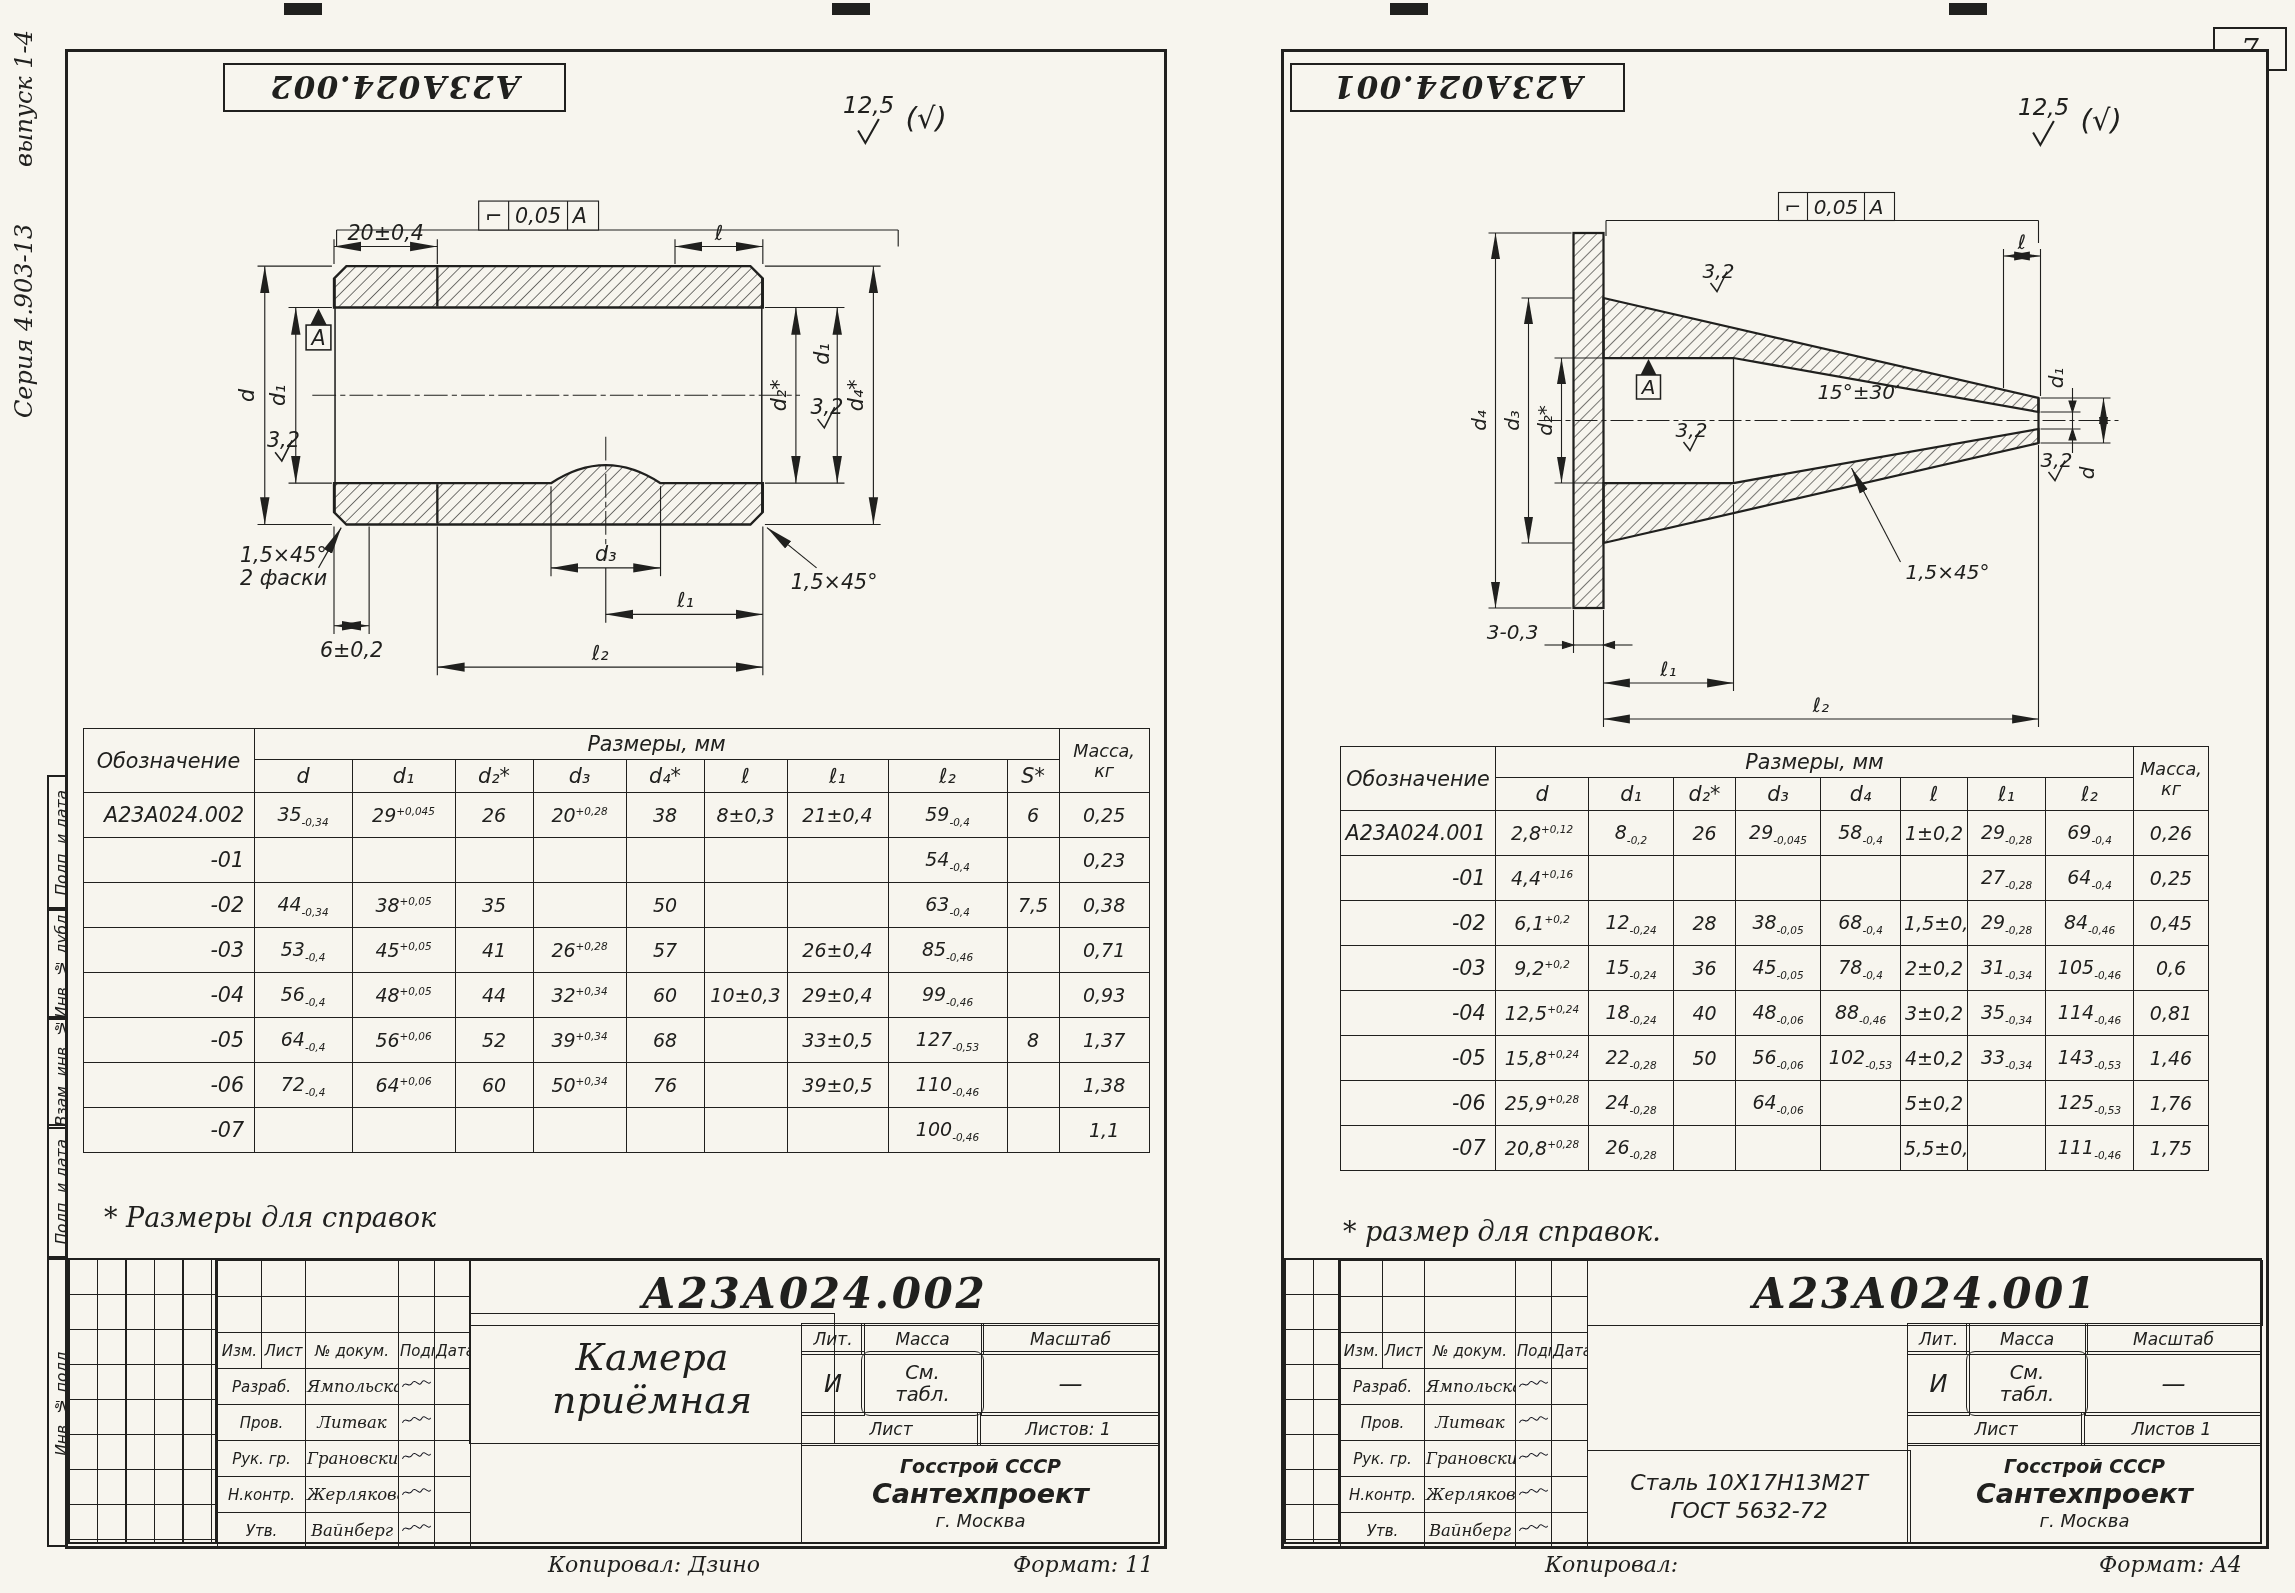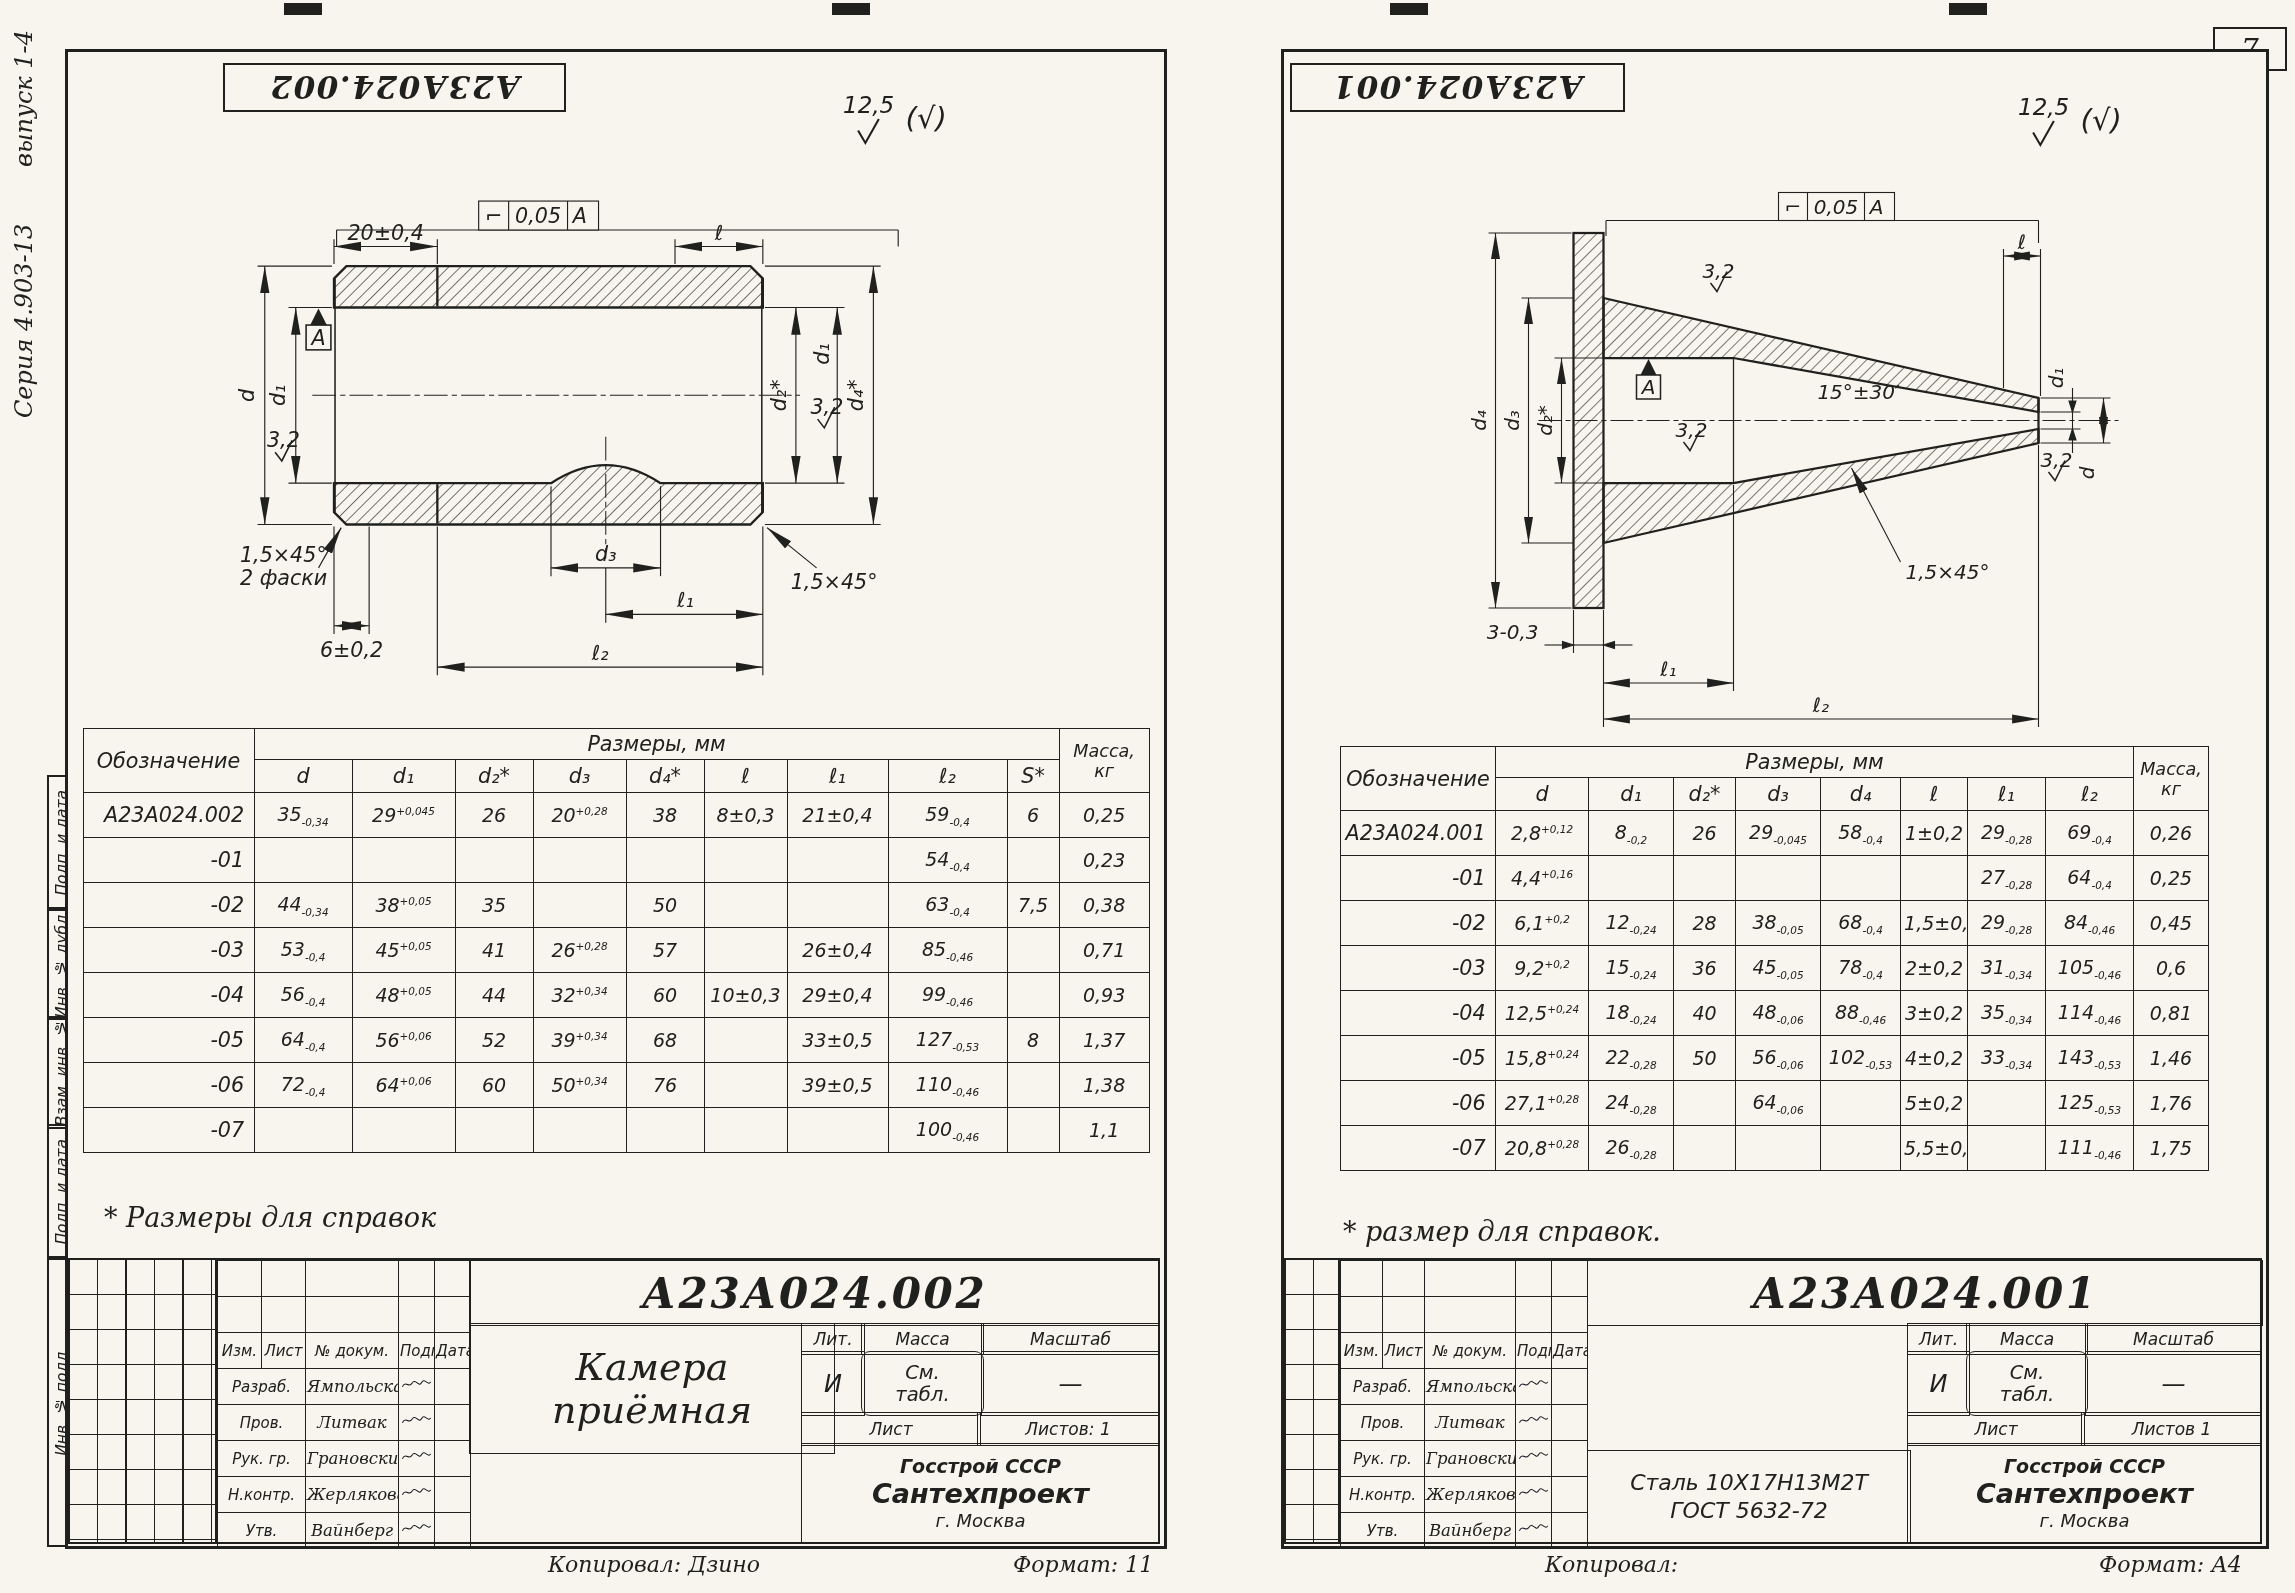--- a/index.html
+++ b/index.html
@@ -413,21 +413,21 @@
           <td colspan="2">Утв.</td>
           <td class="name">Вайнберг</td>
           <td><svg class="sig" width="31" height="14.5" viewBox="0 0 90 30">
                   <path d="M4,22 C14,2 22,28 32,12 S52,26 60,10 S80,22 86,8"></path>
                 </svg></td>
               <td></td>
         </tr>
       </tbody>
         </table>
       <div class="c doc" style="left:252px;top:0;width:689px;height:64px">А23А024.002</div>
-      <div class="c ttl" style="left:252px;top:63px;width:333px;height:129px">Камера приёмная</div>
+      <div class="c ttl" style="left:252px;top:53px;width:333px;height:129px">Камера приёмная</div>
       <div class="c lbl" style="left:584px;top:63px;width:62px;height:30px">Лит.</div>
       <div class="c lbl" style="left:644px;top:63px;width:121px;height:30px">Масса</div>
       <div class="c lbl" style="left:764px;top:63px;width:177px;height:30px">Масштаб</div>
       <div class="c val" style="left:584px;top:91px;width:62px;height:63px">И</div>
       <div class="c val-small" style="left:644px;top:91px;width:121px;height:63px">
         <span>См.</span>
         <span>табл.</span>
       </div>
       <div class="c val" style="left:764px;top:91px;width:177px;height:63px">—</div>
       <div class="c lbl" style="left:584px;top:152px;width:178px;height:32px">Лист</div>
@@ -649,21 +649,21 @@
             <td><span>50</span></td>
             <td><span>56</span><span class="tol dn">-0,06</span></td>
             <td><span>102</span><span class="tol dn">-0,53</span></td>
             <td><span>4±0,2</span></td>
             <td><span>33</span><span class="tol dn">-0,34</span></td>
             <td><span>143</span><span class="tol dn">-0,53</span></td>
             <td><span>1,46</span></td>
           </tr>
           <tr>
             <td class="desig"><span>-06</span></td>
-            <td><span>27,1</span><span class="tol up">+0,28</span></td>
+            <td><span>25,9</span><span class="tol up">+0,28</span></td>
             <td><span>24</span><span class="tol dn">-0,28</span></td>
             <td><span></span></td>
             <td><span>64</span><span class="tol dn">-0,06</span></td>
             <td><span></span></td>
             <td><span>5±0,2</span></td>
             <td><span></span></td>
             <td><span>125</span><span class="tol dn">-0,53</span></td>
             <td><span>1,76</span></td>
           </tr>
           <tr>

